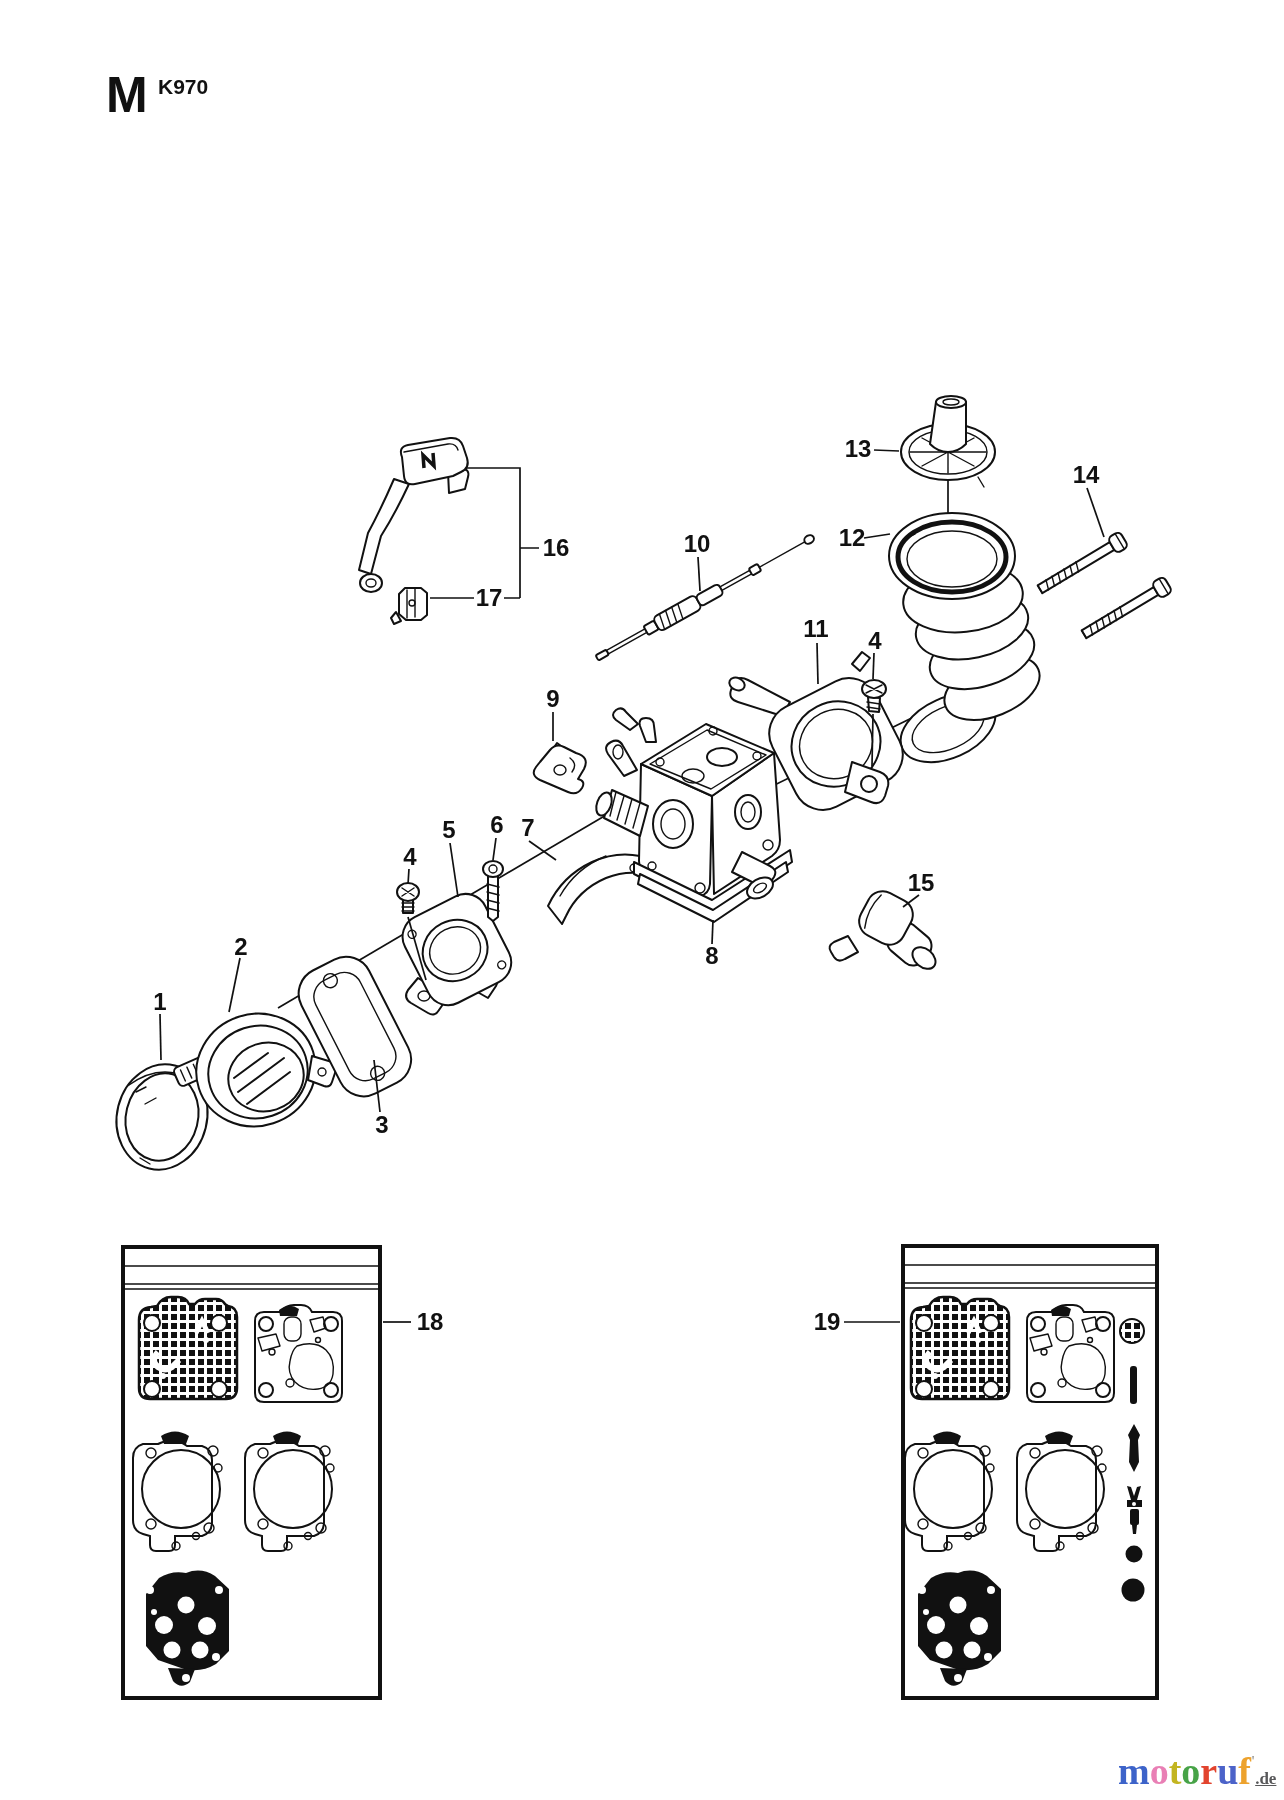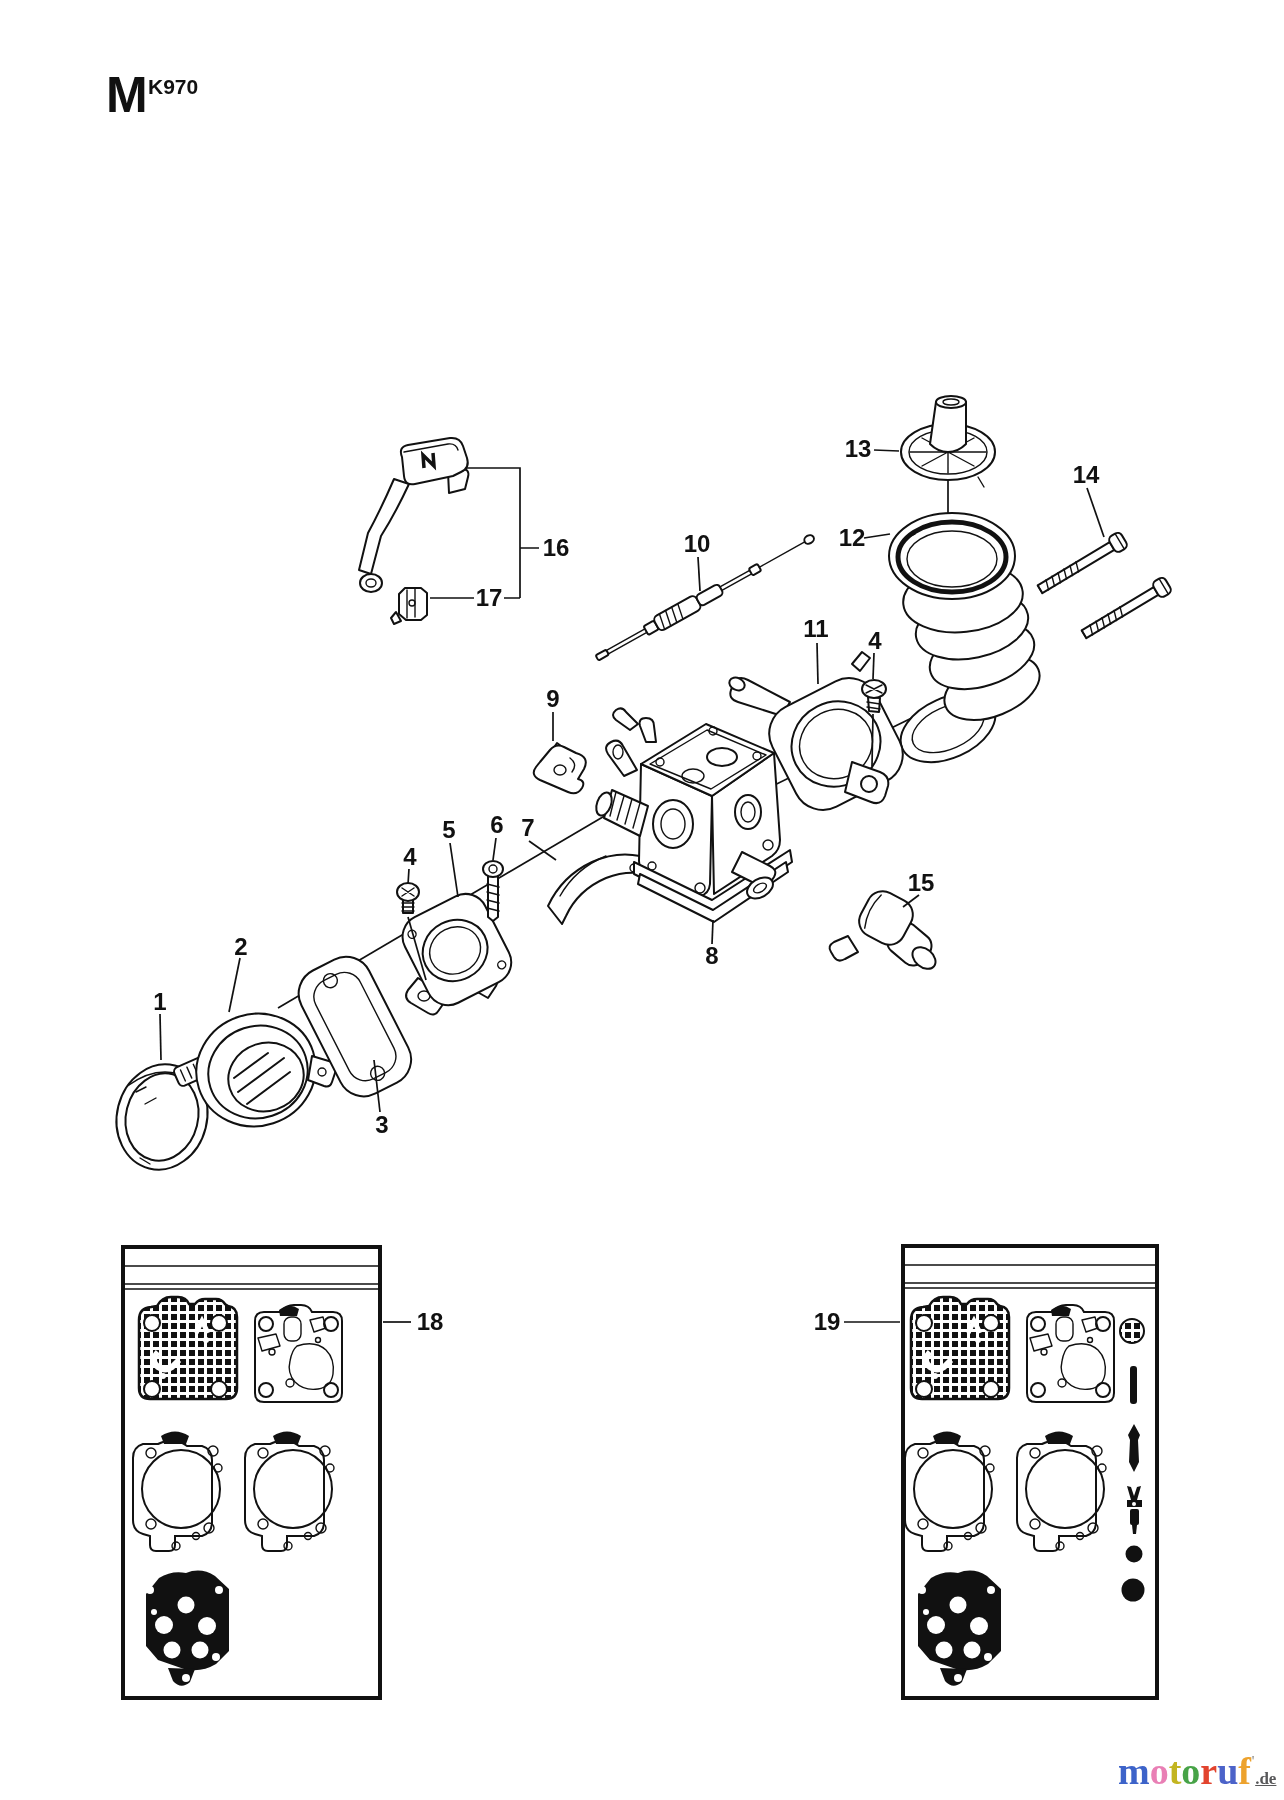--- a/index.html
+++ b/index.html
@@ -5,21 +5,21 @@
   html,body{margin:0;padding:0;}
   body{
     width:1284px;height:1800px;background:#ffffff;position:relative;overflow:hidden;
     font-family:"Liberation Sans", sans-serif;color:#111;
   }
   .hdr-m{
     position:absolute;left:106px;top:70px;font-size:50px;font-weight:bold;line-height:1;
     font-family:"Liberation Sans", sans-serif;
   }
   .hdr-model{
-    position:absolute;left:148px;top:76px;font-size:21px;font-weight:bold;line-height:1;
+    position:absolute;left:158px;top:76px;font-size:21px;font-weight:bold;line-height:1;
     font-family:"Liberation Sans", sans-serif;
   }
   svg.diagram{position:absolute;left:0;top:0;}
   .ln{stroke:#111;stroke-width:2;fill:none;stroke-linecap:round;stroke-linejoin:round;}
   .lnthin{stroke-width:1.4;}
   .fw{fill:#fff;stroke:#111;stroke-width:2;stroke-linecap:round;stroke-linejoin:round;}
   .lead{stroke:#111;stroke-width:1.7;fill:none;}
   .lbl{
     font-family:"Liberation Sans", sans-serif;font-size:24px;font-weight:bold;fill:#111;
     text-anchor:middle;

